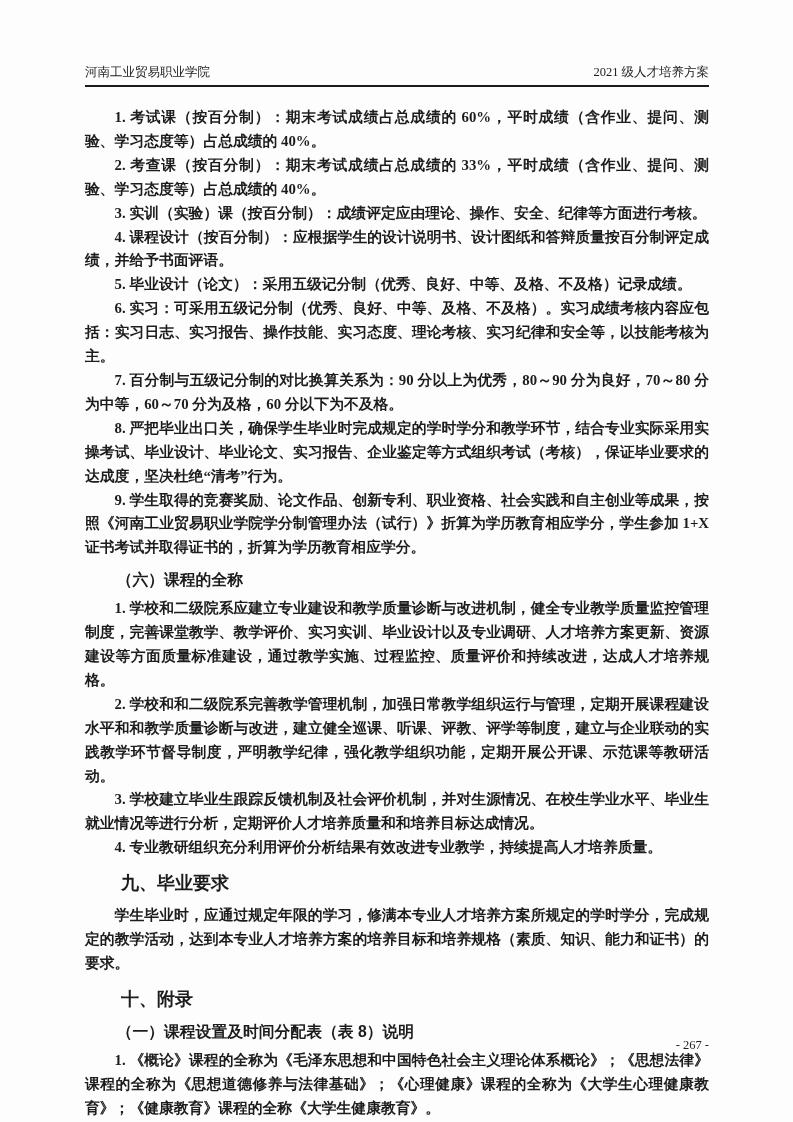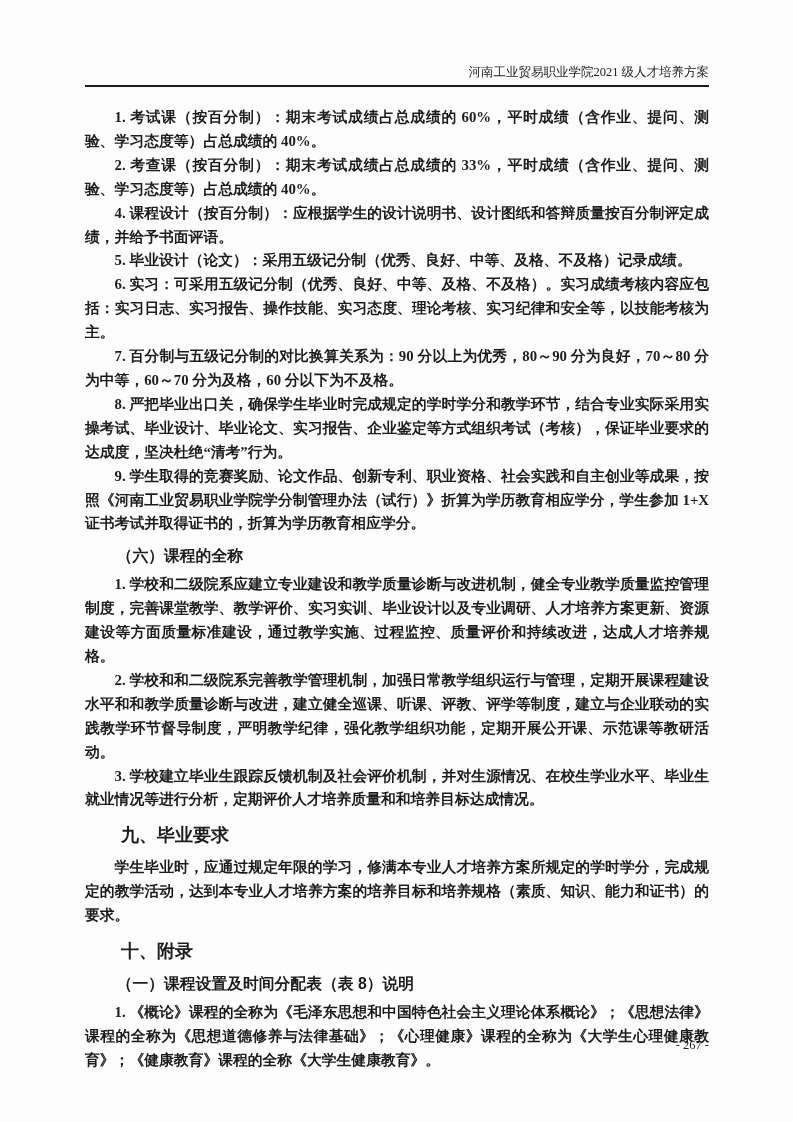--- a/index.html
+++ b/index.html
@@ -16,21 +16,21 @@
     color: #1c1c1c;
     font-family: "Liberation Serif", "DejaVu Serif", serif;
     overflow: hidden;
   }
   .page-header {
     position: absolute;
     top: 64px;
     left: 85px;
     width: 624px;
     display: flex;
-    justify-content: flex-end;
+    justify-content: space-between;
     align-items: flex-end;
     font-size: 12.5px;
     line-height: 16px;
     padding-bottom: 5px;
     border-bottom: 2px solid #1b1b1b;
   }
   .content {
     position: absolute;
     top: 106px;
     left: 85px;
@@ -76,31 +76,33 @@
 <div class="page">
 
   <div class="page-header">
     <span>河南工业贸易职业学院</span>
     <span>2021 级人才培养方案</span>
   </div>
 
   <div class="content">
     <p class="body-para">1. 考试课（按百分制）：期末考试成绩占总成绩的 60%，平时成绩（含作业、提问、测验、学习态度等）占总成绩的 40%。</p>
     <p class="body-para">2. 考查课（按百分制）：期末考试成绩占总成绩的 33%，平时成绩（含作业、提问、测验、学习态度等）占总成绩的 40%。</p>
+    <p class="body-para">3. 实训（实验）课（按百分制）：成绩评定应由理论、操作、安全、纪律等方面进行考核。</p>
     <p class="body-para">4. 课程设计（按百分制）：应根据学生的设计说明书、设计图纸和答辩质量按百分制评定成绩，并给予书面评语。</p>
     <p class="body-para">5. 毕业设计（论文）：采用五级记分制（优秀、良好、中等、及格、不及格）记录成绩。</p>
     <p class="body-para">6. 实习：可采用五级记分制（优秀、良好、中等、及格、不及格）。实习成绩考核内容应包括：实习日志、实习报告、操作技能、实习态度、理论考核、实习纪律和安全等，以技能考核为主。</p>
     <p class="body-para">7. 百分制与五级记分制的对比换算关系为：90 分以上为优秀，80～90 分为良好，70～80 分为中等，60～70 分为及格，60 分以下为不及格。</p>
     <p class="body-para">8. 严把毕业出口关，确保学生毕业时完成规定的学时学分和教学环节，结合专业实际采用实操考试、毕业设计、毕业论文、实习报告、企业鉴定等方式组织考试（考核），保证毕业要求的达成度，坚决杜绝“清考”行为。</p>
     <p class="body-para">9. 学生取得的竞赛奖励、论文作品、创新专利、职业资格、社会实践和自主创业等成果，按照《河南工业贸易职业学院学分制管理办法（试行）》折算为学历教育相应学分，学生参加 1+X 证书考试并取得证书的，折算为学历教育相应学分。</p>
 
     <h3 class="heading-sub">（六）课程的全称</h3>
     <p class="body-para">1. 学校和二级院系应建立专业建设和教学质量诊断与改进机制，健全专业教学质量监控管理制度，完善课堂教学、教学评价、实习实训、毕业设计以及专业调研、人才培养方案更新、资源建设等方面质量标准建设，通过教学实施、过程监控、质量评价和持续改进，达成人才培养规格。</p>
     <p class="body-para">2. 学校和和二级院系完善教学管理机制，加强日常教学组织运行与管理，定期开展课程建设水平和和教学质量诊断与改进，建立健全巡课、听课、评教、评学等制度，建立与企业联动的实践教学环节督导制度，严明教学纪律，强化教学组织功能，定期开展公开课、示范课等教研活动。</p>
     <p class="body-para">3. 学校建立毕业生跟踪反馈机制及社会评价机制，并对生源情况、在校生学业水平、毕业生就业情况等进行分析，定期评价人才培养质量和和培养目标达成情况。</p>
+    <p class="body-para">4. 专业教研组织充分利用评价分析结果有效改进专业教学，持续提高人才培养质量。</p>
 
     <h2 class="heading-major">九、毕业要求</h2>
     <p class="body-para">学生毕业时，应通过规定年限的学习，修满本专业人才培养方案所规定的学时学分，完成规定的教学活动，达到本专业人才培养方案的培养目标和培养规格（素质、知识、能力和证书）的要求。</p>
 
     <h2 class="heading-major">十、附录</h2>
     <h3 class="heading-sub">（一）课程设置及时间分配表（表 8）说明</h3>
     <p class="body-para">1. 《概论》课程的全称为《毛泽东思想和中国特色社会主义理论体系概论》；《思想法律》课程的全称为《思想道德修养与法律基础》；《心理健康》课程的全称为《大学生心理健康教育》；《健康教育》课程的全称《大学生健康教育》。</p>
   </div>
 
   <div class="page-footer">- 267 -</div>

